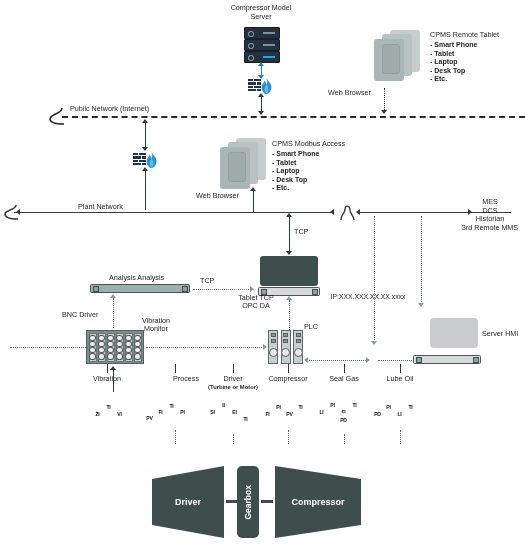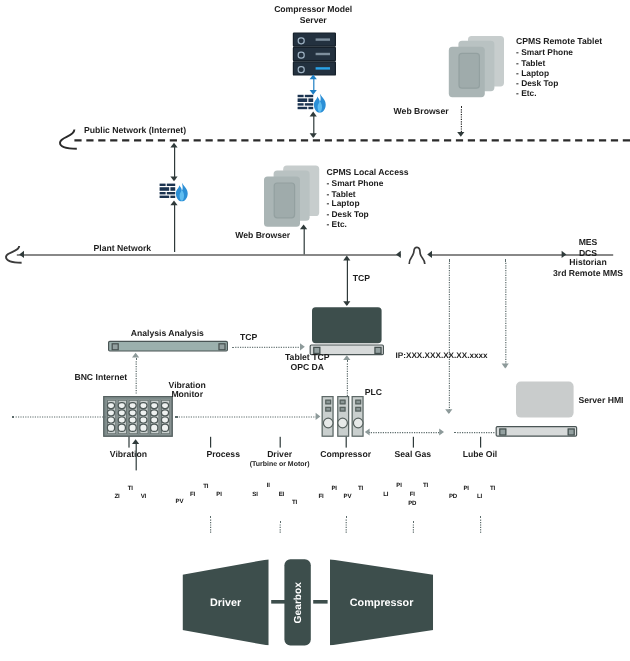--- a/index.html
+++ b/index.html
@@ -1,20 +1,20 @@
 <!DOCTYPE html>
 <html><head>
 <meta charset="utf-8">
 <style>
   html,body{margin:0;padding:0;background:#ffffff;}
   body{width:525px;height:551px;position:relative;overflow:hidden;
        font-family:"Liberation Sans","DejaVu Sans",sans-serif;color:#1a1a1a;}
   #stage{position:absolute;inset:0;width:525px;height:551px;}
   .abs{position:absolute;}
-  .lbl{font-size:7.2px;line-height:8.6px;font-weight:bold;color:#1d1d1d;white-space:pre;}
+  .lbl{font-size:7.2px;line-height:8.6px;font-weight:normal;color:#1d1d1d;white-space:pre;}
   .lbl.c{text-align:center;}
   .lbl.tiny{font-size:5.8px;line-height:7px;font-weight:bold;}
   .lbl.list{font-weight:bold;font-size:7px;line-height:8.4px;}
 
   
   .busline{position:absolute;height:0;border-top:1.6px solid #3b3b3b;}
   .dashline{position:absolute;height:0;border-top:2px dashed #2a2a2a;}
 
   
   .vdot{position:absolute;width:0;border-left:1.4px dotted #5c6b6b;}
@@ -198,21 +198,21 @@
   <div class="vsolid" style="left:145px;top:170px;height:40px;"></div>
   <div class="arrowU" style="left:142px;top:167px;"></div>
 
   <div class="dstack" style="left:214px;top:138px;width:56px;height:52px;">
     <div class="dev a" style="left:22px;top:0px;width:30px;height:42px;"></div>
     <div class="dev b" style="left:14px;top:4px;width:30px;height:42px;"></div>
     <div class="dev c" style="left:6px;top:9px;width:30px;height:42px;"></div>
     <div class="dev d" style="left:14px;top:14px;width:16px;height:28px;"></div>
   </div>
 
-  <div class="abs lbl" style="left:272px;top:140px;">CPMS Local Access</div>
+  <div class="abs lbl" style="left:272px;top:140px;">CPMS Modbus Access</div>
   <div class="abs lbl list" style="left:272px;top:150px;">- Smart Phone</div>
   <div class="abs lbl list" style="left:272px;top:158.5px;">- Tablet</div>
   <div class="abs lbl list" style="left:272px;top:167px;">- Laptop</div>
   <div class="abs lbl list" style="left:272px;top:175.5px;">- Desk Top</div>
   <div class="abs lbl list" style="left:272px;top:184px;">- Etc.</div>
 
   <div class="abs lbl" style="left:196px;top:192px;">Web Browser</div>
   <div class="vsolid" style="left:253px;top:190px;height:22px;"></div>
   <div class="arrowU" style="left:250px;top:187px;"></div>
 
@@ -256,21 +256,21 @@
   <div class="hdot" style="left:193px;top:289px;width:58px;border-top-color:#6b7878;"></div>
   <div class="arrowR gray" style="left:250px;top:286px;"></div>
   <div class="abs lbl" style="left:200px;top:277px;">TCP</div>
 
   <div class="abs lbl c" style="left:222px;top:294px;width:68px;white-space:pre-line;line-height:8.2px;">Tablet TCP
 OPC DA</div>
 
   <div class="vdot" style="left:289px;top:300px;height:36px;"></div>
   <div class="arrowU gray" style="left:286px;top:296px;"></div>
 
-  <div class="abs lbl" style="left:62px;top:311px;">BNC Internet</div>
+  <div class="abs lbl" style="left:62px;top:311px;">BNC Driver</div>
   <div class="bnc" style="left:86px;top:330px;width:58px;height:34px;">
     <div class="bnccol">
         <span></span>
         <span></span>
         <span></span>
         <span></span>
       </div>
     <div class="bnccol">
         <span></span>
         <span></span>

